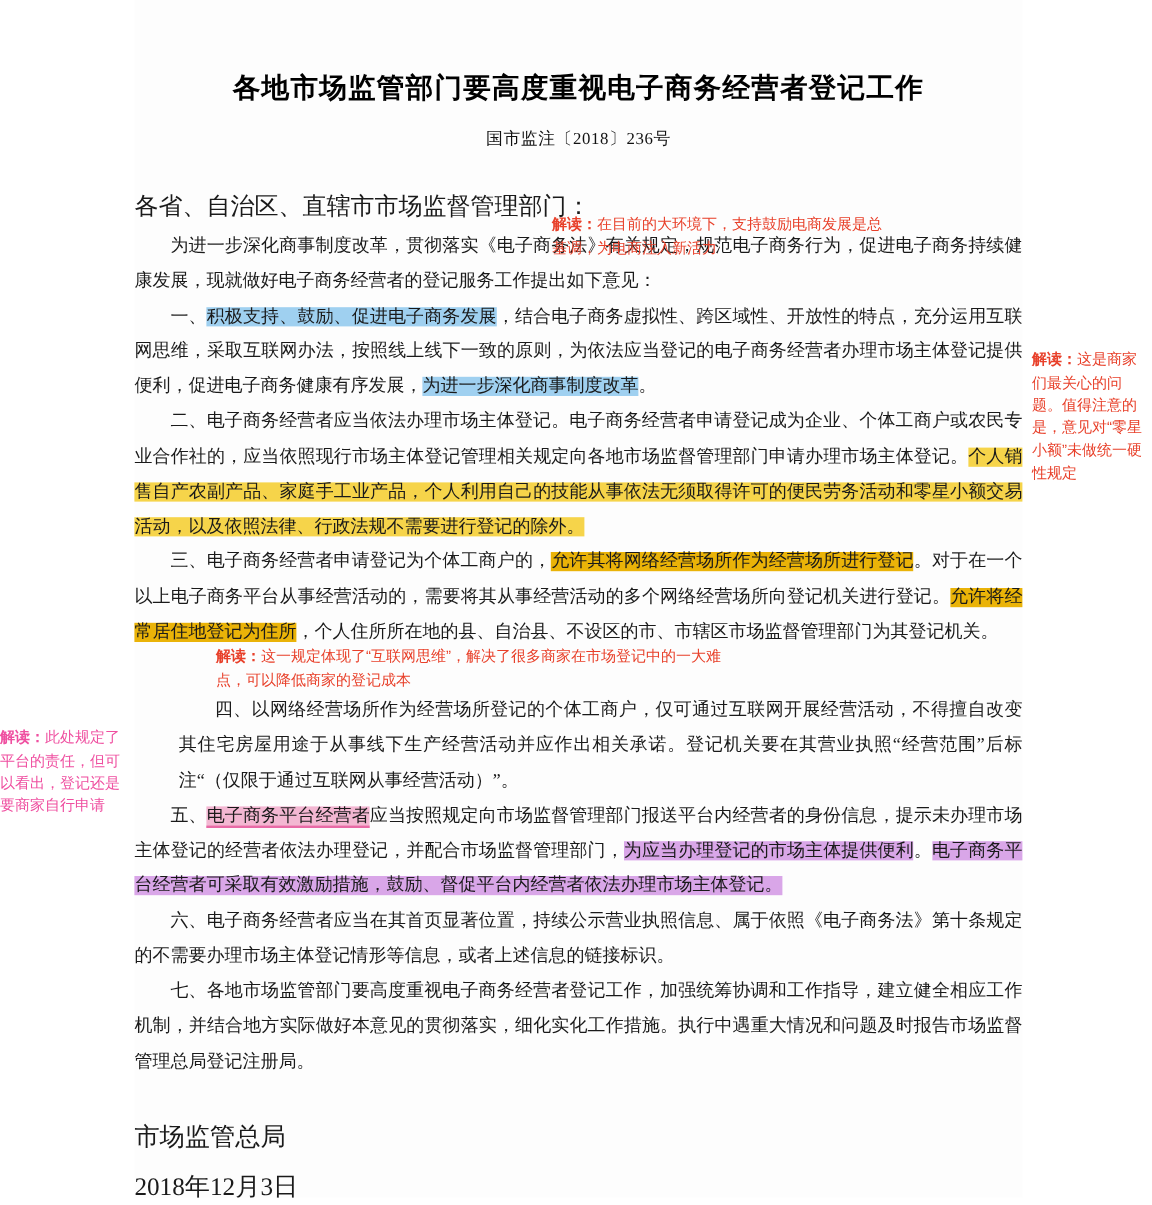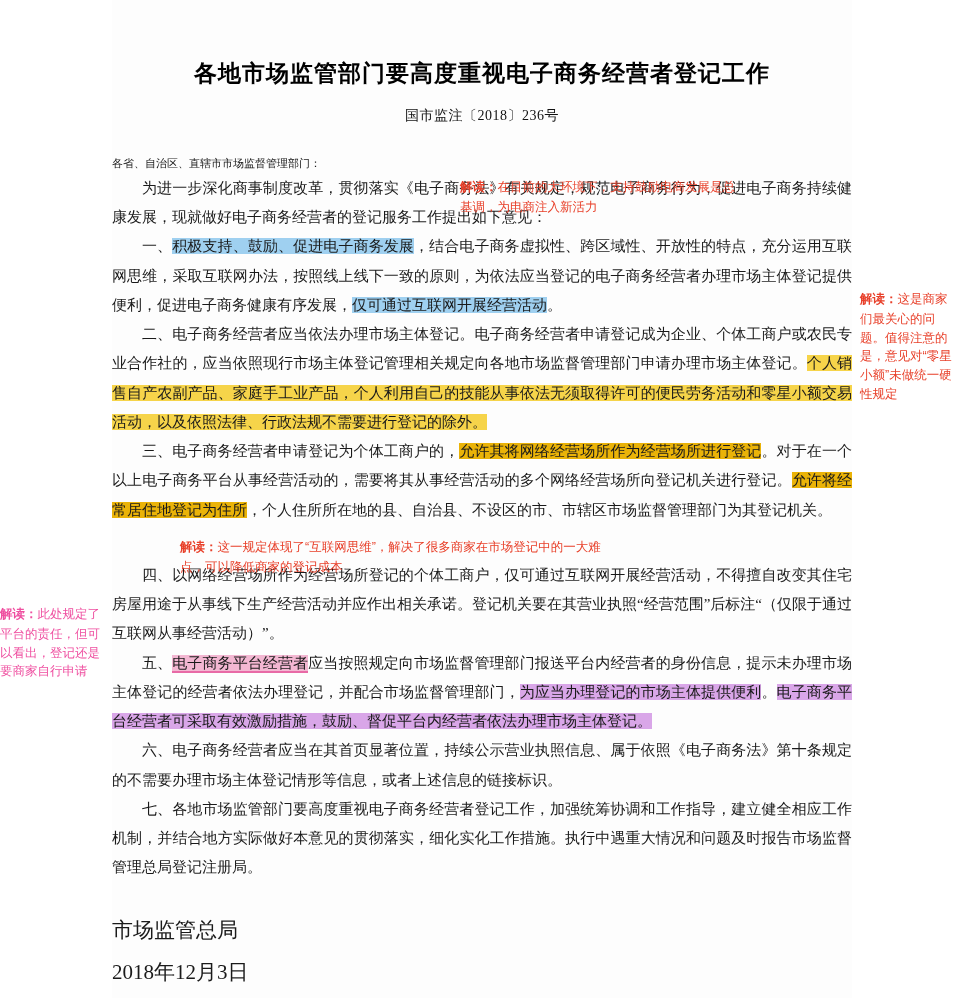--- a/index.html
+++ b/index.html
@@ -37,21 +37,21 @@
     font-family: "Liberation Serif", "DejaVu Serif", serif;
   }
   .docnum {
     text-align: center;
     font-size: 14px;
     margin-top: 18px;
     color: #111;
     letter-spacing: 0.5px;
   }
   .salutation {
-    font-size: 11px;
+    font-size: 20px;
     margin-top: 28px;
     line-height: 1.9;
     font-family: Liberation Serif, serif;
   }
   p.body {
     font-size: 15px;
     line-height: 1.95;
     margin: 0;
     text-align: justify;
     text-justify: inter-ideograph;
@@ -113,32 +113,32 @@
     <div class="title">各地市场监管部门要高度重视电子商务经营者登记工作</div>
     <div class="docnum">国市监注〔2018〕236号</div>
 
     <div class="salutation">各省、自治区、直辖市市场监督管理部门：</div>
 
     <p class="body">
       <span>为进一步深化商事制度改革，贯彻落实《电子商务法》有关规定，规范电子商务行为，促进电子商务持续健康发展，现就做好电子商务经营者的登记服务工作提出如下意见：</span>
     </p>
 
     <p class="body">
-      <span>一、</span><span class="hl-blue">积极支持、鼓励、促进电子商务发展</span><span>，结合电子商务虚拟性、跨区域性、开放性的特点，充分运用互联网思维，采取互联网办法，按照线上线下一致的原则，为依法应当登记的电子商务经营者办理市场主体登记提供便利，促进电子商务健康有序发展，</span><span class="hl-blue">仅可通过互联网开展经营活动</span><span>。</span>
+      <span>一、</span><span class="hl-blue">积极支持、鼓励、促进电子商务发展</span><span>，结合电子商务虚拟性、跨区域性、开放性的特点，充分运用互联网思维，采取互联网办法，按照线上线下一致的原则，为依法应当登记的电子商务经营者办理市场主体登记提供便利，促进电子商务健康有序发展，</span><span class="hl-blue">为进一步深化商事制度改革</span><span>。</span>
     </p>
 
     <p class="body">
       <span>二、电子商务经营者应当依法办理市场主体登记。电子商务经营者申请登记成为企业、个体工商户或农民专业合作社的，应当依照现行市场主体登记管理相关规定向各地市场监督管理部门申请办理市场主体登记。</span><span class="hl-yellow">个人销售自产农副产品、家庭手工业产品，个人利用自己的技能从事依法无须取得许可的便民劳务活动和零星小额交易活动，以及依照法律、行政法规不需要进行登记的除外。</span>
     </p>
 
     <p class="body">
       <span>三、电子商务经营者申请登记为个体工商户的，</span><span class="hl-green">允许其将网络经营场所作为经营场所进行登记</span><span>。对于在一个以上电子商务平台从事经营活动的，需要将其从事经营活动的多个网络经营场所向登记机关进行登记。</span><span class="hl-green">允许将经常居住地登记为住所</span><span>，个人住所所在地的县、自治县、不设区的市、市辖区市场监督管理部门为其登记机关。</span>
     </p>
 
-    <p class="body" style="margin-top:36px;">
+    <p class="body" style="margin-top:36px;margin-left:37px;">
       <span>四、以网络经营场所作为经营场所登记的个体工商户，仅可通过互联网开展经营活动，不得擅自改变其住宅房屋用途于从事线下生产经营活动并应作出相关承诺。登记机关要在其营业执照“经营范围”后标注“（仅限于通过互联网从事经营活动）”。</span>
     </p>
 
     <p class="body">
       <span>五、</span><span class="hl-pink-u">电子商务平台经营者</span><span>应当按照规定向市场监督管理部门报送平台内经营者的身份信息，提示未办理市场主体登记的经营者依法办理登记，并配合市场监督管理部门，</span><span class="hl-purple">为应当办理登记的市场主体提供便利</span><span>。</span><span class="hl-purple">电子商务平台经营者可采取有效激励措施，鼓励、督促平台内经营者依法办理市场主体登记。</span>
     </p>
 
     <p class="body">
       <span>六、电子商务经营者应当在其首页显著位置，持续公示营业执照信息、属于依照《电子商务法》第十条规定的不需要办理市场主体登记情形等信息，或者上述信息的链接标识。</span>
     </p>

